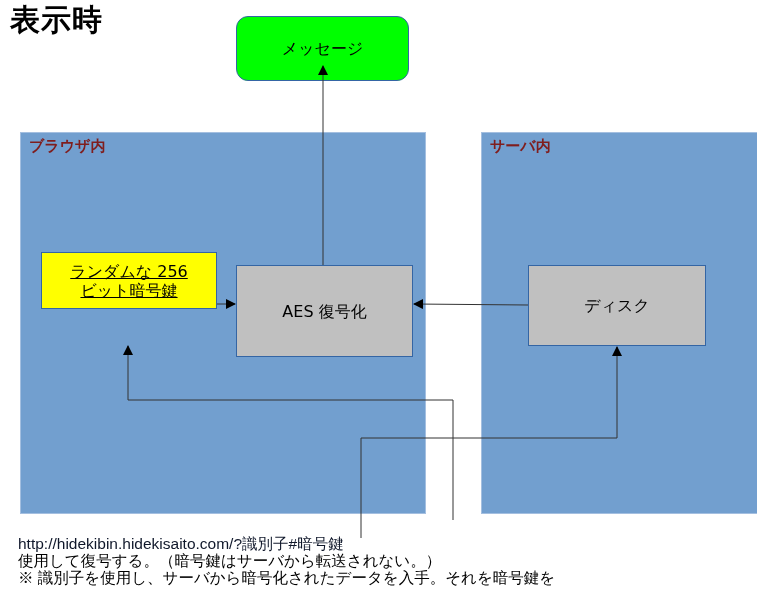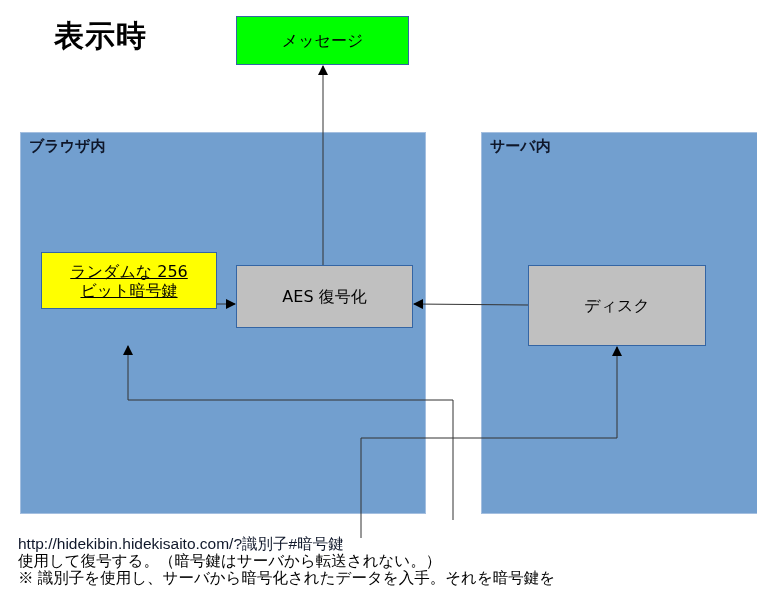--- a/index.html
+++ b/index.html
@@ -1,21 +1,21 @@
 <!DOCTYPE html>
 <html><head>
 <meta charset="utf-8">
 <style>
   html, body { margin: 0; padding: 0; background: #ffffff; }
   body { width: 757px; height: 599px; position: relative; overflow: hidden;
          font-family: "DejaVu Sans", sans-serif; }
   .abs { position: absolute; box-sizing: border-box; }
-  .title { left: 10px; top: 16px; font-size: 30px; font-weight: bold; color: #000; letter-spacing: 1px; margin-left: 44px; }
+  .title { left: 10px; top: 0; font-size: 30px; font-weight: bold; color: #000; letter-spacing: 1px; }
   .region { background: #729fcf; border: 1px solid #a4bfe0; }
-  .region-label { position: absolute; left: 8px; top: 4px; font-size: 15px; font-weight: bold; color: #0f172a; }
+  .region-label { position: absolute; left: 8px; top: 4px; font-size: 15px; font-weight: bold; color: #7f1d1d; }
   .node { display: flex; align-items: center; justify-content: center; text-align: center;
           border: 1px solid #3465a4; font-size: 16px; color: #000; line-height: 19px; }
   .node-green { background: #00ff00; }
   .node-yellow { background: #ffff00; }
   .node-gray { background: #c0c0c0; }
   svg.conn { position: absolute; left: 0; top: 0; width: 757px; height: 599px; pointer-events: none; }
   .caption { left: 18px; top: 535px; font-family: "Liberation Sans", sans-serif; font-size: 15.5px; line-height: 17px; color: #000; }
   .url { color: #0f172a; }
 </style>
 </head>
@@ -24,32 +24,32 @@
 <div class="abs title">表示時</div>
 
 <div class="abs region" style="left:20px; top:132px; width:406px; height:382px;">
   <span class="region-label">ブラウザ内</span>
 </div>
 
 <div class="abs region" style="left:481px; top:132px; width:290px; height:382px;">
   <span class="region-label">サーバ内</span>
 </div>
 
-<div class="abs node node-green" style="left:236px; top:16px; width:173px; height:49px;">
+<div class="abs node node-green" style="left:236px; top:16px; width:173px; height:65px;border-radius:12px;">
   <span>メッセージ</span>
 </div>
 
 <div class="abs node node-yellow" style="left:41px; top:252px; width:176px; height:57px;text-decoration:underline;">
   <div>
     <div>ランダムな 256</div>
     <div>ビット暗号鍵</div>
   </div>
 </div>
 
-<div class="abs node node-gray" style="left:236px; top:265px; width:177px; height:63px;">
+<div class="abs node node-gray" style="left:236px; top:265px; width:177px; height:92px;">
   <span>AES 復号化</span>
 </div>
 
 <div class="abs node node-gray" style="left:528px; top:265px; width:178px; height:81px;justify-content:center;">
   <span>ディスク</span>
 </div>
 
 <svg class="conn" viewBox="0 0 757 599">
   <defs>
     <marker id="ah" markerWidth="10" markerHeight="10" refX="9" refY="5" orient="auto" markerUnits="userSpaceOnUse">

